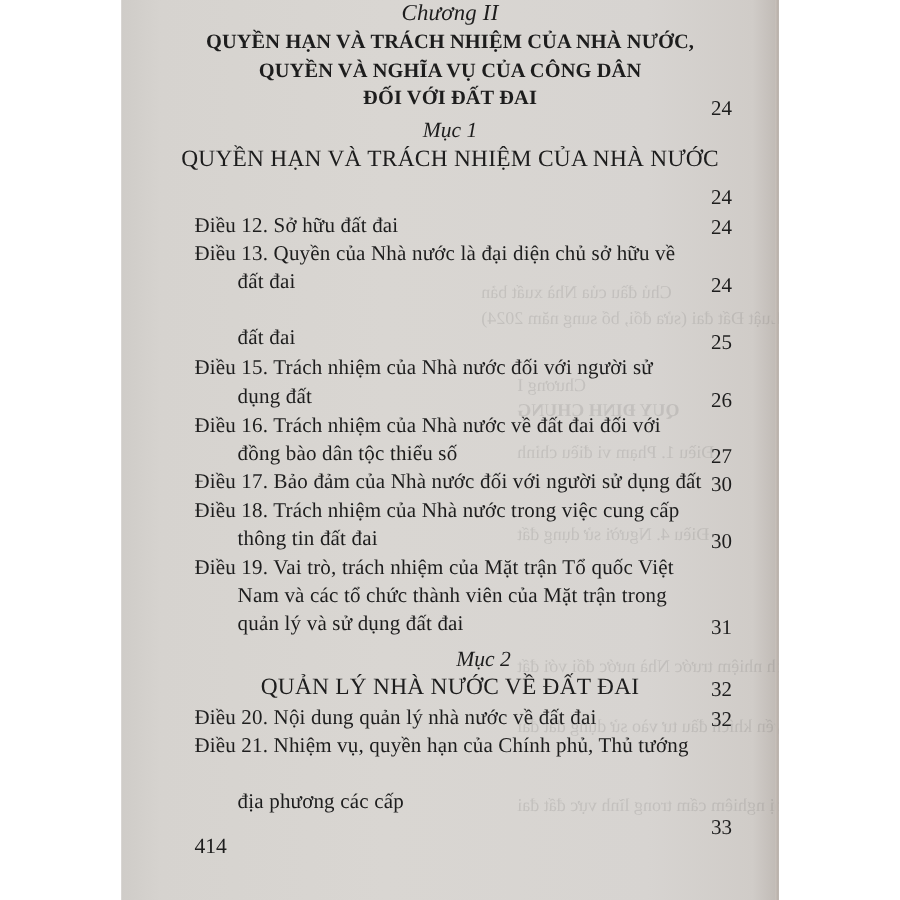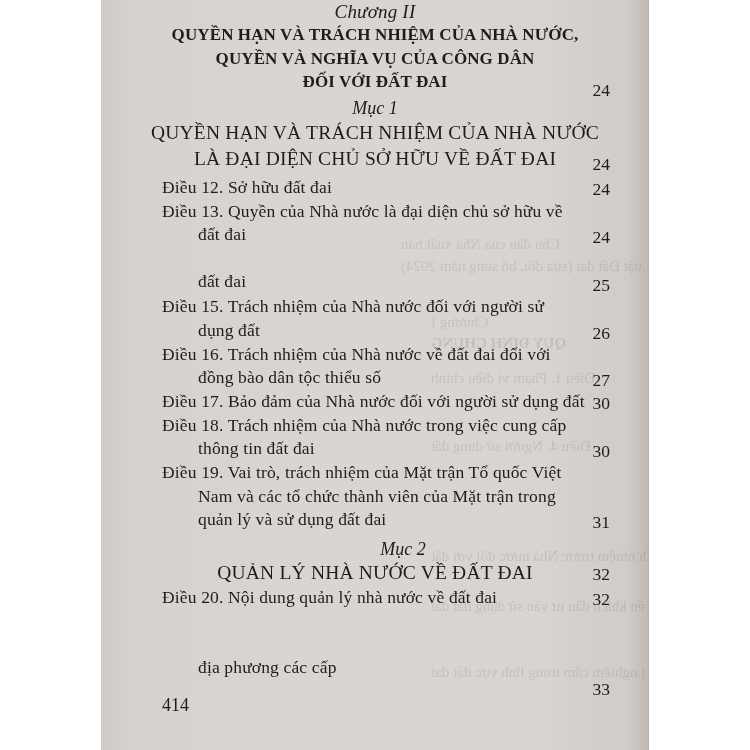--- a/index.html
+++ b/index.html
@@ -49,21 +49,20 @@
   <div class="ghost" style="left:330px; top:664px;">Điều 11. Hành vi bị nghiêm cấm trong lĩnh vực đất đai</div>
 
   <div class="txt center italic h-reg" style="top:2px; font-size:19px;">Chương II</div>
   <div class="txt center h-bold" style="top:26px;">QUYỀN HẠN VÀ TRÁCH NHIỆM CỦA NHÀ NƯỚC,</div>
   <div class="txt center h-bold" style="top:50px;">QUYỀN VÀ NGHĨA VỤ CỦA CÔNG DÂN</div>
   <div class="txt center h-bold" style="top:73px;">ĐỐI VỚI ĐẤT ĐAI</div>
   <div class="pg" style="top:82px;">24</div>
 
   <div class="txt center italic" style="top:99px; font-size:18px;">Mục 1</div>
   <div class="txt center h-reg" style="top:123px;">QUYỀN HẠN VÀ TRÁCH NHIỆM CỦA NHÀ NƯỚC</div>
-  <div class="txt center h-reg" style="top:149px;">LÀ ĐẠI DIỆN CHỦ SỞ HỮU VỀ ĐẤT ĐAI</div>
   <div class="pg" style="top:156px;">24</div>
 
   <div class="txt entry" style="left:61px; top:179px;">Điều 12. Sở hữu đất đai</div>
   <div class="pg" style="top:181px;">24</div>
 
   <div class="txt entry" style="left:61px; top:203px;">Điều 13. Quyền của Nhà nước là đại diện chủ sở hữu về</div>
   <div class="txt entry" style="left:97px; top:226px;">đất đai</div>
   <div class="pg" style="top:229px;">24</div>
 
   <div class="txt entry" style="left:97px; top:273px;">đất đai</div>
@@ -89,17 +88,18 @@
   <div class="txt entry" style="left:97px; top:511px;">quản lý và sử dụng đất đai</div>
   <div class="pg" style="top:514px;">31</div>
 
   <div class="txt center italic" style="top:540px; font-size:18px;margin-left:28px;">Mục 2</div>
   <div class="txt center h-reg" style="top:563px;">QUẢN LÝ NHÀ NƯỚC VỀ ĐẤT ĐAI</div>
   <div class="pg" style="top:566px;">32</div>
 
   <div class="txt entry" style="left:61px; top:589px;">Điều 20. Nội dung quản lý nhà nước về đất đai</div>
   <div class="pg" style="top:591px;">32</div>
 
+  <div class="txt entry" style="left:61px; top:613px;">Điều 21. Nhiệm vụ, quyền hạn của Chính phủ, Thủ tướng</div>
   <div class="txt entry" style="left:97px; top:659px;">địa phương các cấp</div>
   <div class="pg" style="top:662px;margin-top:19px;">33</div>
 
   <div class="txt" style="left:61px; top:696px; font-size:18px;">414</div>
 </div>
 
 </body></html>

